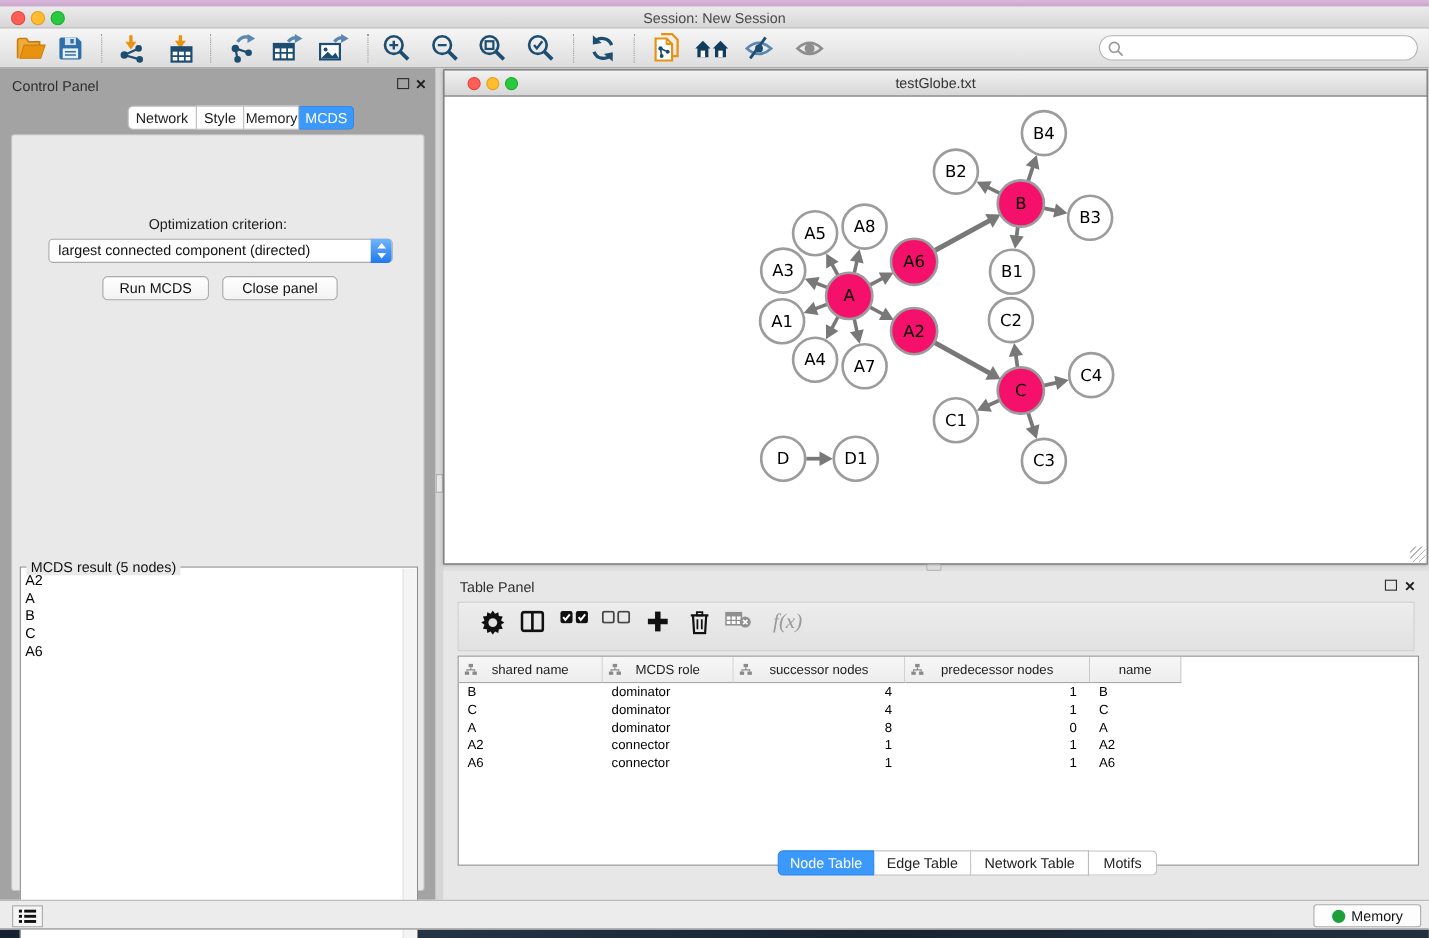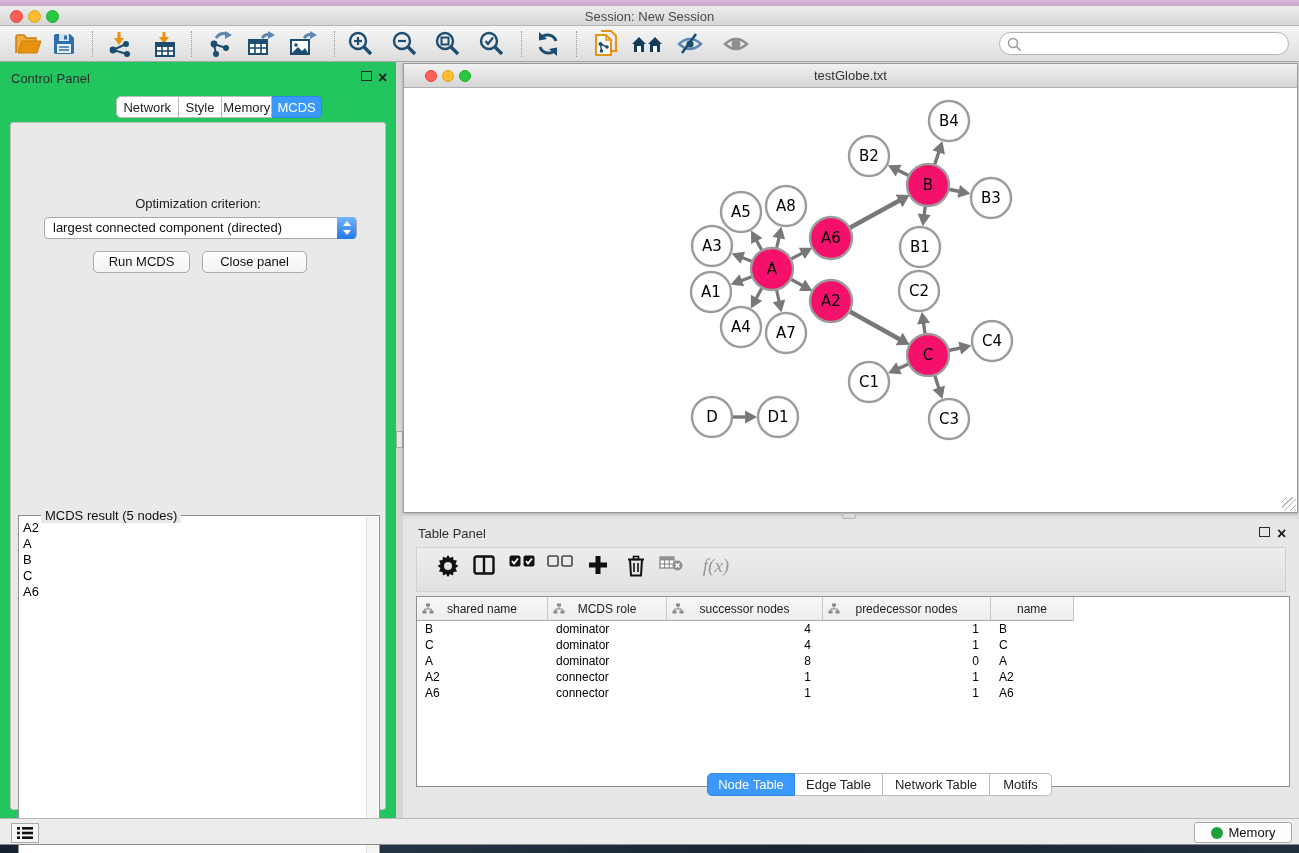--- a/index.html
+++ b/index.html
@@ -19,39 +19,39 @@
 
   
   #toolbar { left:0; top:26px; width:1299px; height:36px; background:linear-gradient(#f6f6f6,#dddddd); border-bottom:1px solid #a8a8a8; }
   .tb-icon { position:absolute; top:3px; width:32px; height:30px; display:flex; align-items:center; justify-content:center; cursor:default; }
   .tb-sep { position:absolute; top:5px; width:0; height:26px; border-left:1px dotted #9a9a9a; }
   #search-wrap { position:absolute; left:999px; top:6px; width:290px; height:23px; background:#fff; border:1px solid #b3b3b3; border-radius:12px; }
   #search-wrap svg { position:absolute; left:7px; top:4px; }
   #search-input { position:absolute; left:26px; top:1px; width:255px; height:19px; border:none; outline:none; font-size:12px; background:transparent; }
 
   
-  #control-panel { left:0; top:62px; width:396px; height:756px; background:#22c55e; }
+  #control-panel { left:0; top:62px; width:396px; height:756px; background:#a3a3a3; }
   #cp-header-title { position:absolute; left:11px; top:9px; font-size:13px; color:#2e2e2e; }
   .float-icon { position:absolute; width:11px; height:10px; border:1.5px solid #2b2b2b; background:transparent; }
   .close-icon { position:absolute; font-size:16px; font-weight:bold; color:#1c1c1c; line-height:10px; }
   .seg-bar { position:absolute; display:flex;padding-left:38px; }
   .seg { height:100%; background:#fff; border:1px solid #bcbcbc; border-left:none; font-size:13px; color:#222; display:flex; align-items:center; justify-content:center; cursor:default; }
   .seg:first-child { border-left:1px solid #bcbcbc; border-radius:5px 0 0 5px; }
   .seg:last-child { border-radius:0 5px 5px 0; }
   .seg.active { background:#3b99fc; border-color:#2f86e8; color:#fff; }
   #cp-inner { position:absolute; left:10px; top:60px; width:376px; height:688px; background:#e9e9e9; border:1px solid #c2c2c2; border-radius:3px; }
   #opt-label { position:absolute; left:0; width:100%; top:73px; text-align:center; font-size:13px; color:#1d1d1d; }
   #criterion-select { position:absolute; left:33px; top:94px; width:313px; height:22px; background:#fff; border:1px solid #a9a9a9; border-radius:4px; font-size:13px; color:#111; line-height:20px; padding-left:8px; cursor:default; }
   #criterion-spinner { position:absolute; right:0; top:-1px; width:19px; height:22px; border-radius:0 4px 4px 0; background:linear-gradient(#72b6fb,#2079f0); }
   #criterion-spinner i { position:absolute; left:5.5px; width:0; height:0; border-left:4px solid transparent; border-right:4px solid transparent; }
   #criterion-spinner .up { top:4px; border-bottom:5px solid #fff; }
   #criterion-spinner .dn { bottom:4px; border-top:5px solid #fff; }
   .cp-btn { position:absolute; top:128px; height:22px; background:linear-gradient(#ffffff,#f2f2f2); border:1px solid #ababab; border-radius:5px; font-size:13px; color:#111; text-align:center; line-height:20px; cursor:default; }
   #mcds-box { position:absolute; left:7px; top:392px; width:362px; height:345px; background:#fff; border:1px solid #8f8f8f; }
-  #mcds-legend { position:absolute; left:22px; top:-8px; background:#e9e9e9; padding:0 4px; font-size:13px; color:#111; }
+  #mcds-legend { position:absolute; left:5px; top:-8px; background:#e9e9e9; padding:0 4px; font-size:13px; color:#111; }
   #mcds-list { position:absolute; left:2px; top:4px; right:14px; bottom:2px; overflow:hidden; }
   #mcds-list div { font-size:13px; color:#000; line-height:16px; padding-left:2px; }
   #mcds-scroll { position:absolute; right:1px; top:1px; width:12px; bottom:1px; background:#f4f4f4; border-left:1px solid #e2e2e2; }
 
   
   #v-divider { left:396px; top:62px; width:7px; height:756px; background:#d6d6d6; }
   #v-handle { left:396px; top:431px; width:7px; height:17px; background:#e8e8e8; border:1px solid #aaa; }
 
   
   #net-window { left:403px; top:63px; width:895px; height:450px; background:#0f172a; border:1px solid #9c9c9c; box-shadow:0 1px 3px rgba(0,0,0,.25); }

